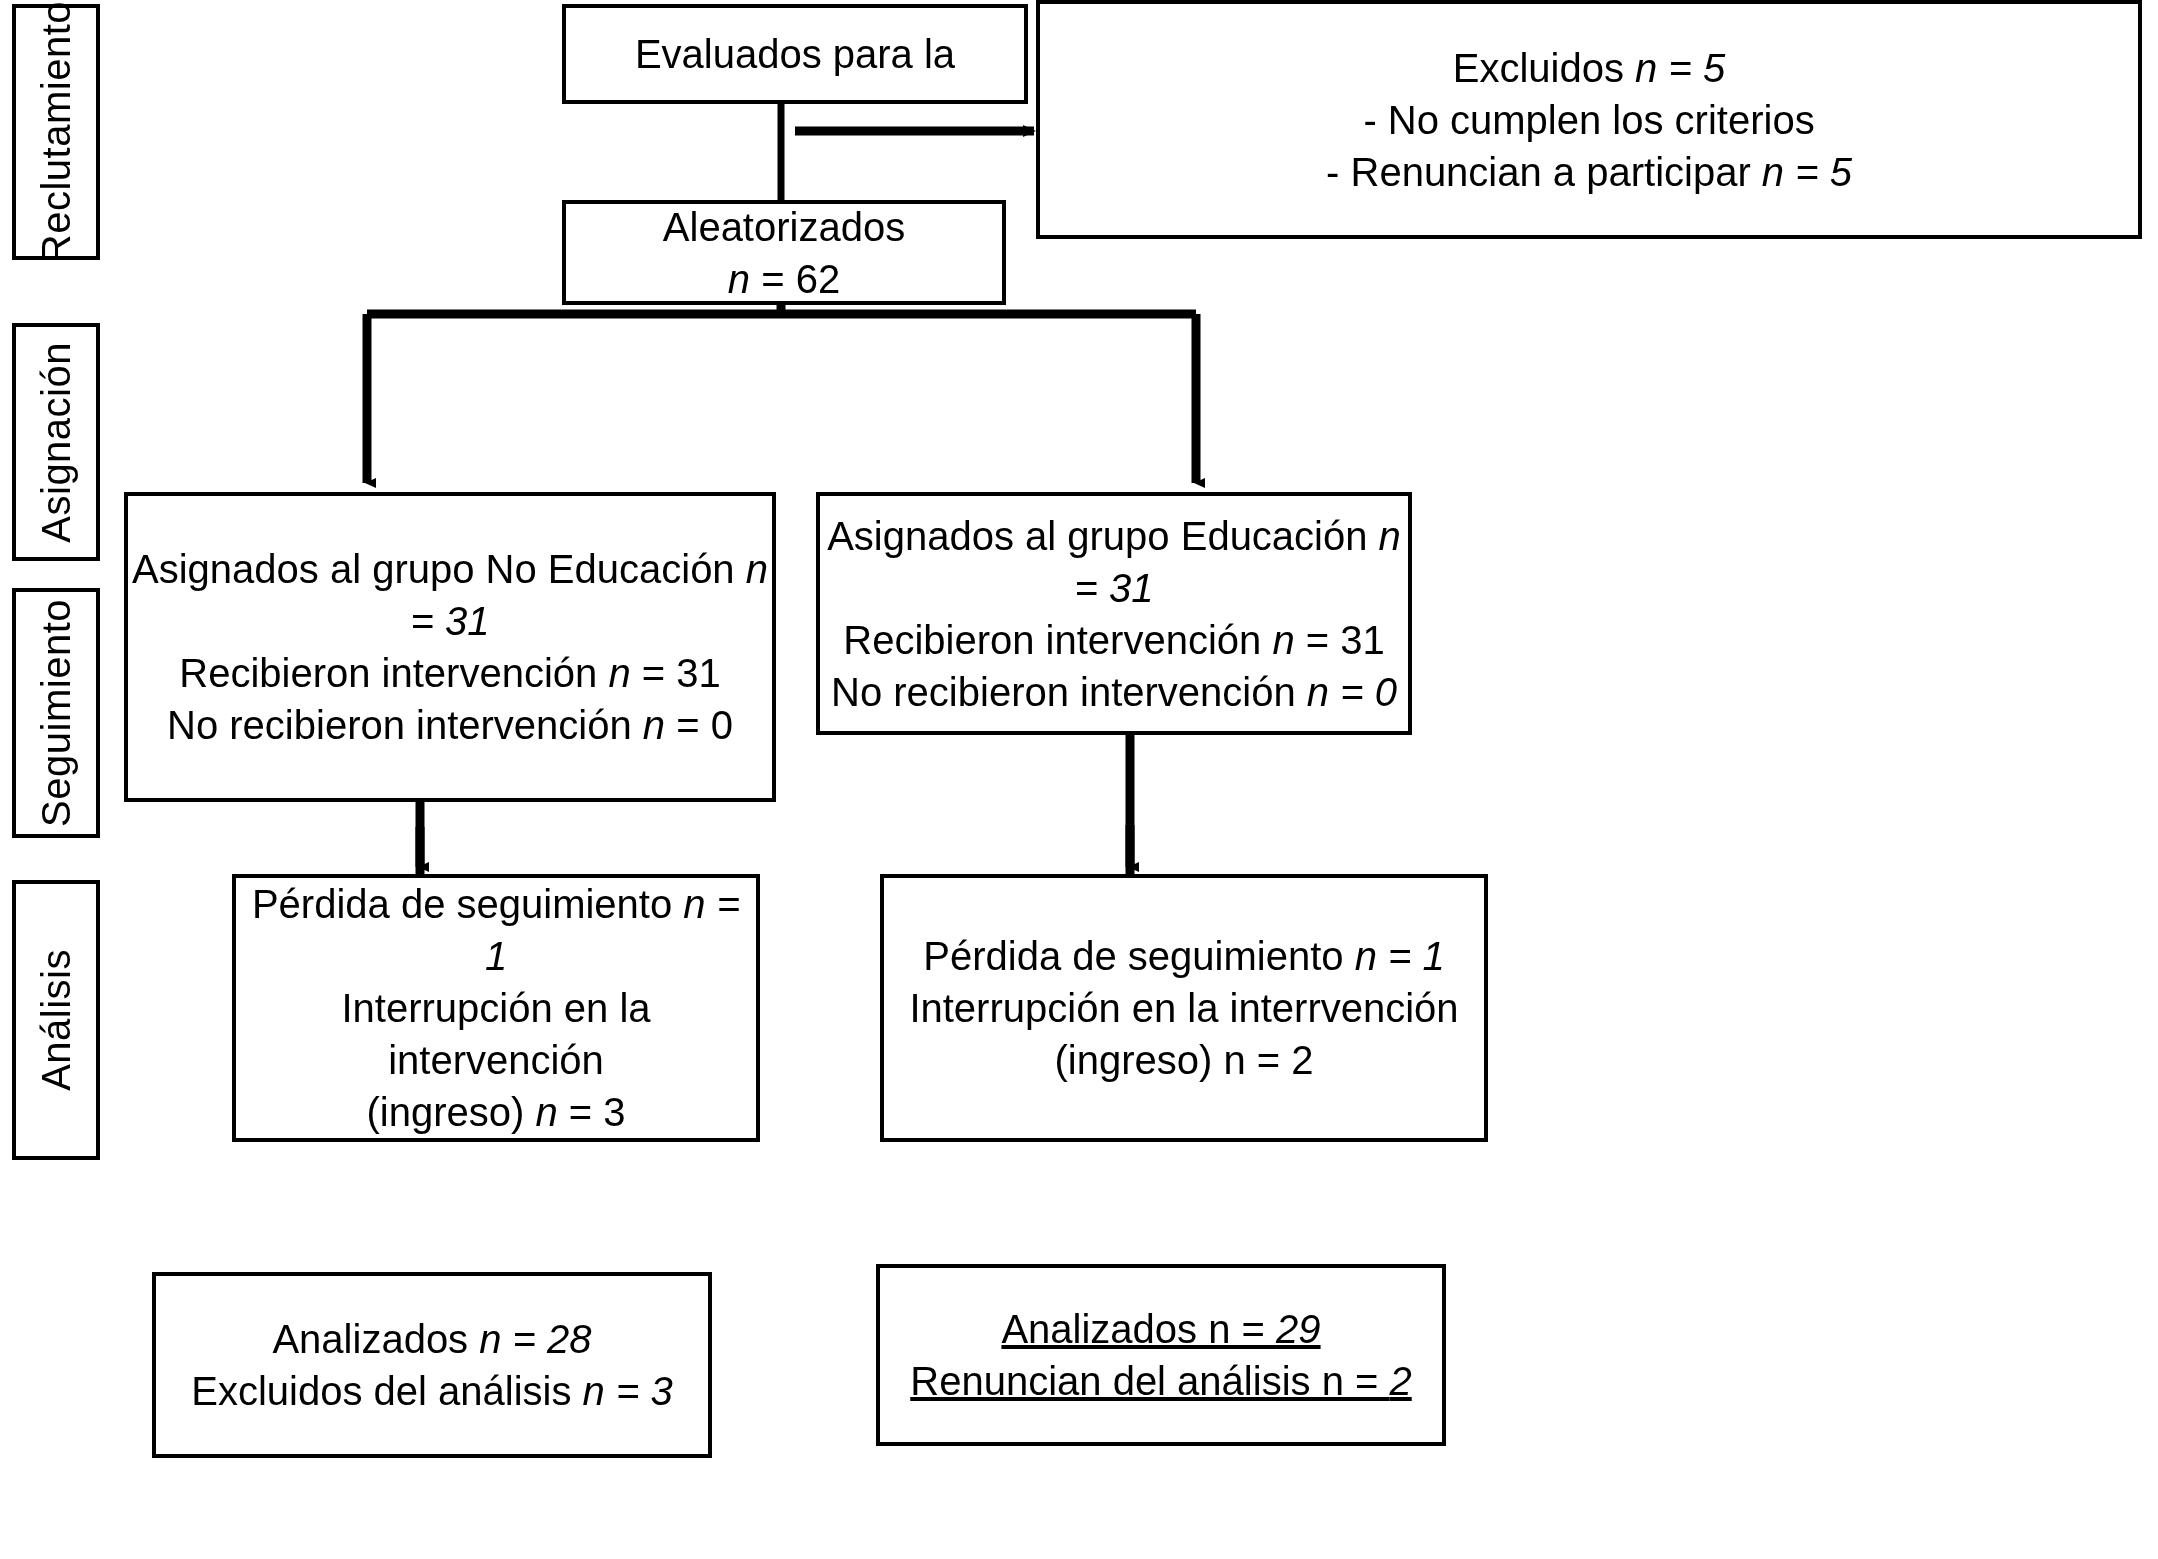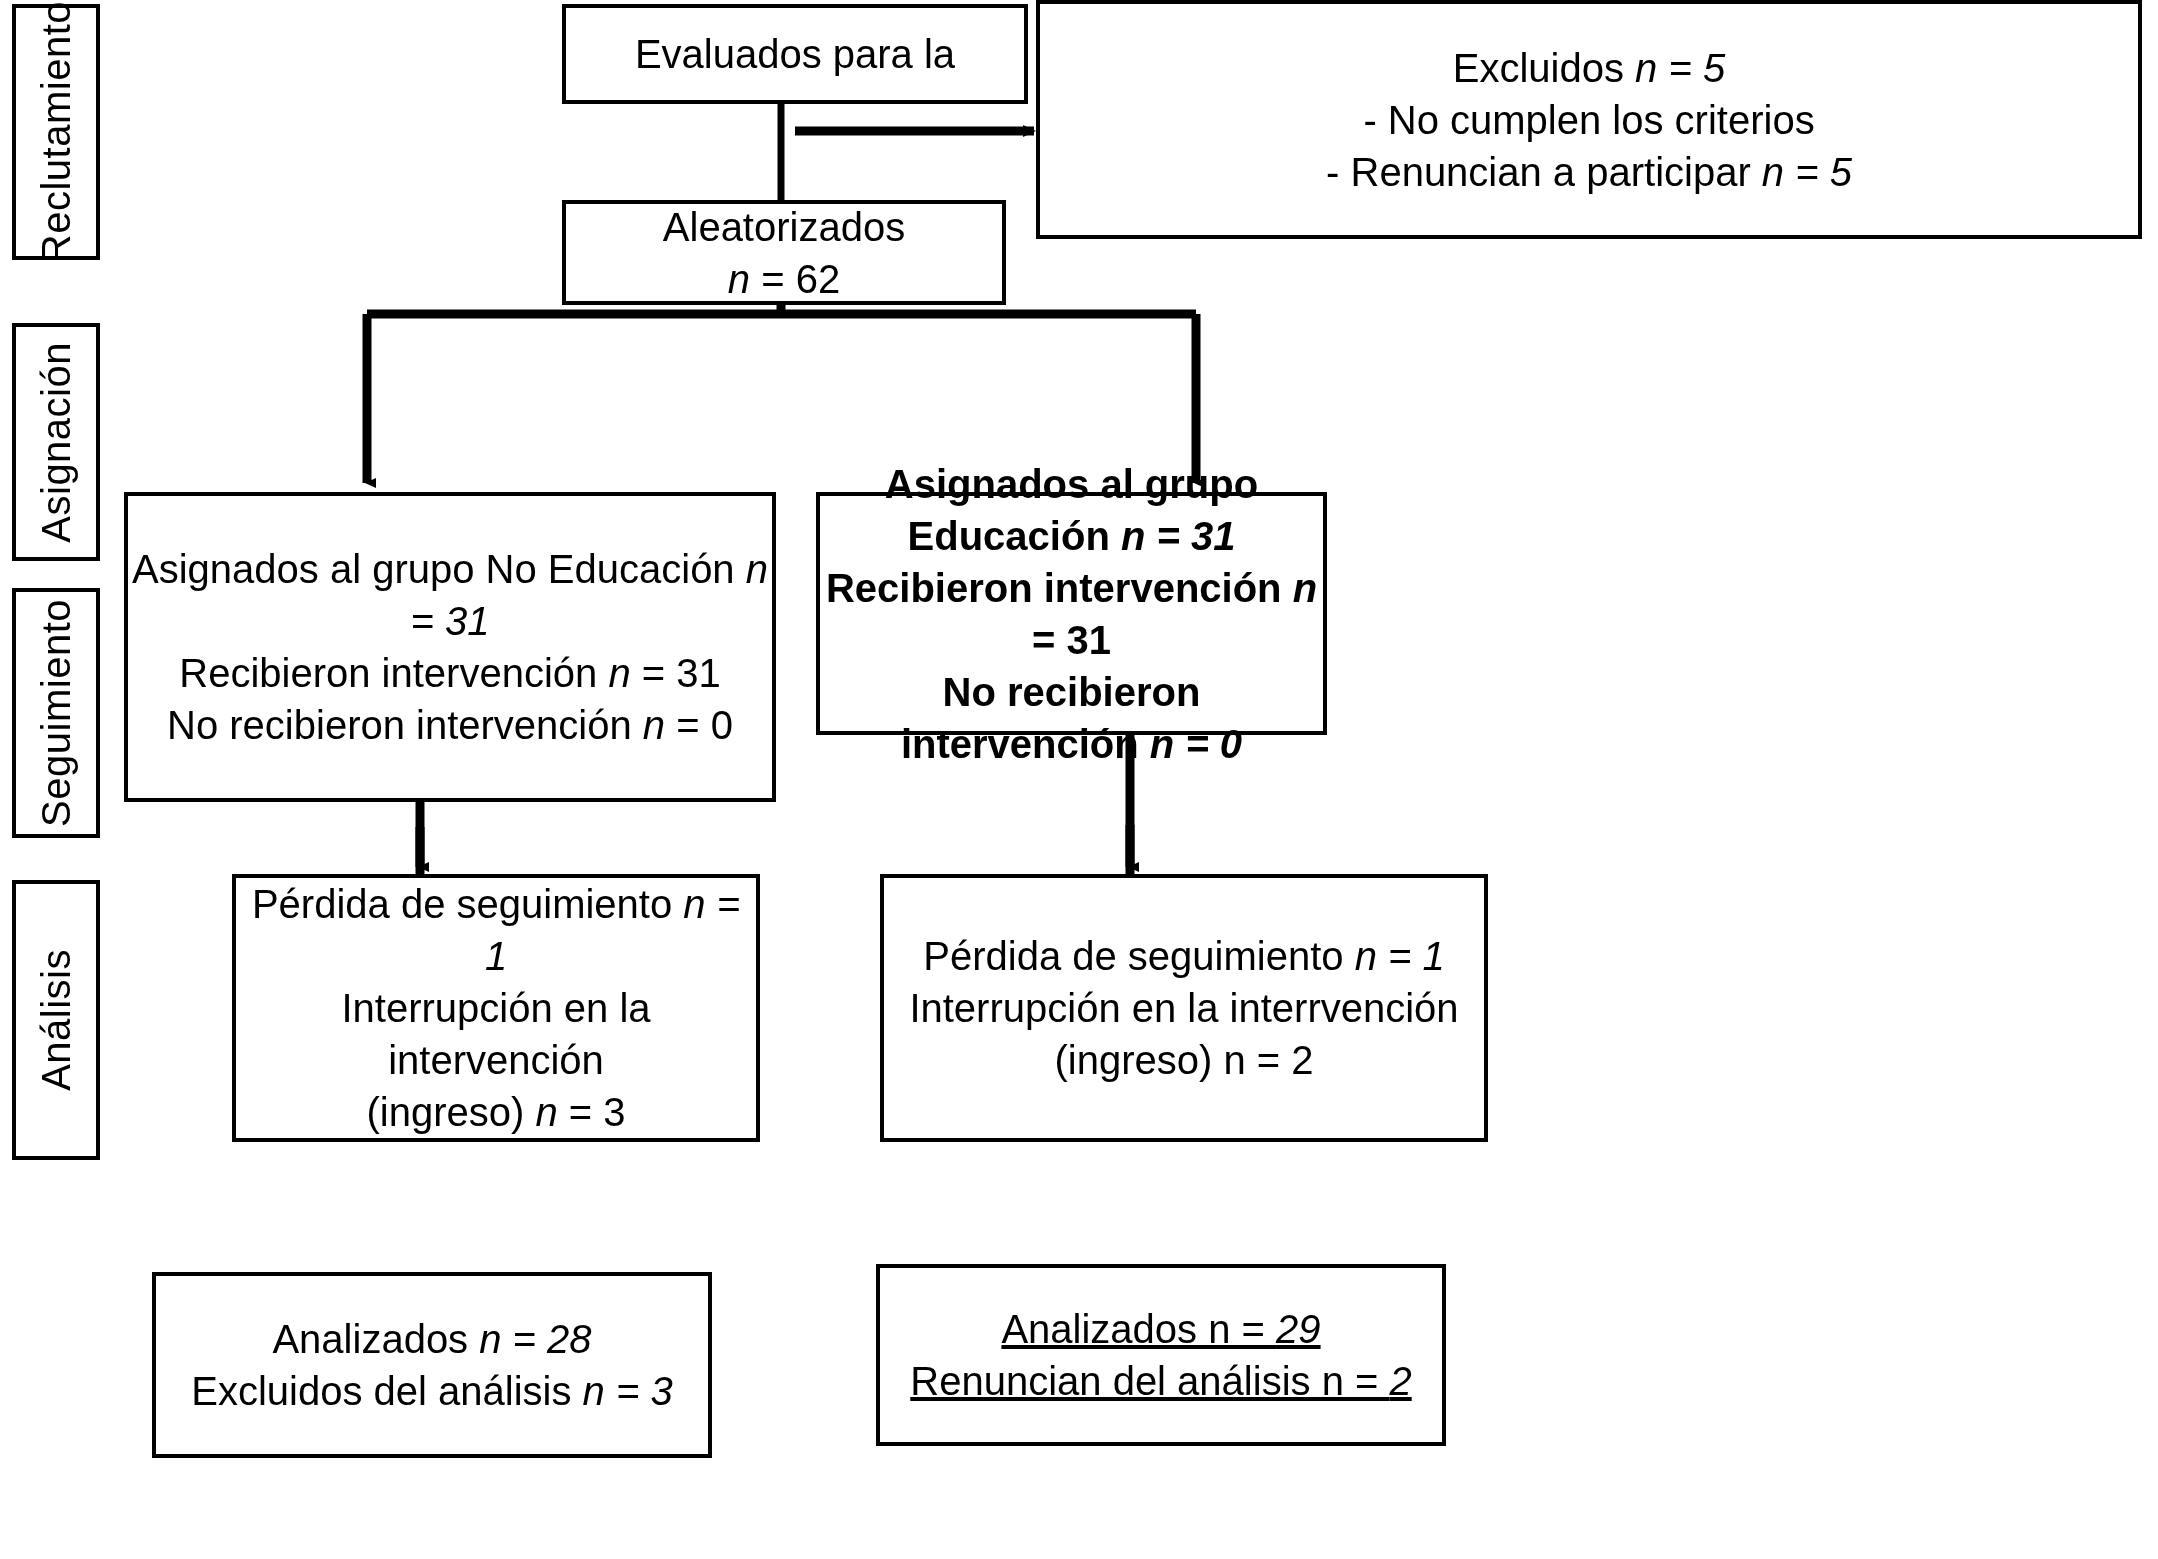--- a/index.html
+++ b/index.html
@@ -136,21 +136,21 @@
       </div>
       <div>
         <span>Recibieron intervención </span><span class="it">n</span><span> = 31</span>
       </div>
       <div>
         <span>No recibieron intervención </span><span class="it">n</span><span> = 0</span>
       </div>
     </div>
   </div>
 
-  <div class="box" style="left:816px; top:492px; width:511px; height:243px;font-weight:bold;">
+  <div class="box" style="left:816px; top:492px; width:596px; height:243px;">
     <div class="inner">
       <div>
         <span>Asignados al grupo Educación </span><span class="it">n = 31</span>
       </div>
       <div>
         <span>Recibieron intervención </span><span class="it">n</span><span> = 31</span>
       </div>
       <div>
         <span>No recibieron intervención </span><span class="it">n</span><span class="it"> = 0</span>
       </div>

